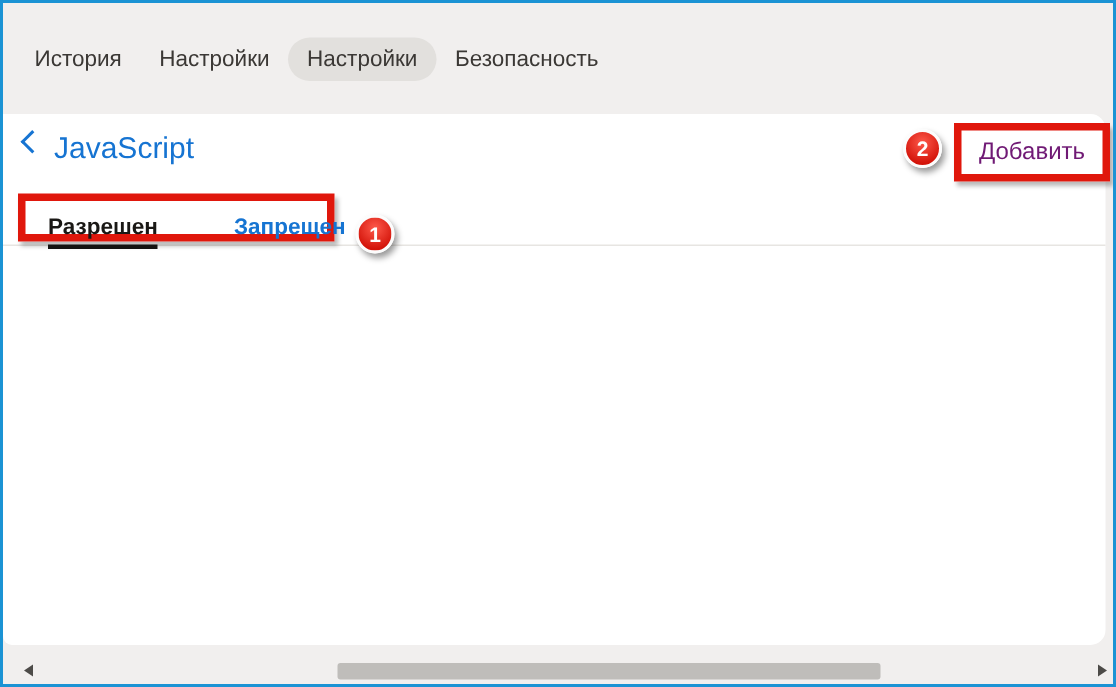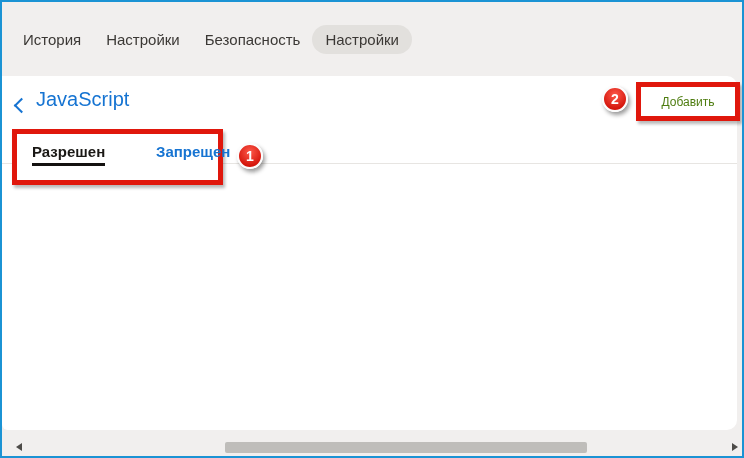--- a/index.html
+++ b/index.html
@@ -25,38 +25,38 @@
   .panel {
     position:absolute; left:0; top:74px; width:735px; height:354px;
     background:#ffffff; border-radius:0 10px 10px 6px;
   }
   .separator {
     position:absolute; left:0; top:87px; width:100%; height:1px; background:#e7e5e2;
   }
 
   
   .back-link {
-    position:absolute; left:14px; top:86px; display:flex; align-items:flex-end;
+    position:absolute; left:14px; top:86px; display:flex; align-items:flex-start;
     gap:9px; color:#1674d2; font-size:20px; cursor:pointer;
   }
   .back-chevron {
     width:9px; height:9px; border-left:2px solid #1674d2; border-bottom:2px solid #1674d2;
     transform:rotate(45deg); margin-top:1px;
   }
 
   
   .hl-box {
     position:absolute; border:5px solid #e0170c; background:#ffffff;
     box-sizing:border-box; box-shadow:2px 3px 3px rgba(0,0,0,0.28);
   }
   .hl-add { left:634px; top:80px; width:104px; height:39px;
     display:flex; align-items:center; justify-content:center; }
-  .add-link { color:#4d7c0f; font-size:12px; cursor:pointer; }
+  .add-link { color:#701a75; font-size:16px; cursor:pointer; }
 
-  .hl-tabs { left:10px; top:127px; width:211px; height:56px; }
+  .hl-tabs { left:10px; top:127px; width:211px; height:32px; }
   .filter-tab { position:absolute; font-size:15px; font-weight:600; white-space:nowrap; cursor:pointer; }
   .tab-allowed { left:15px; top:9px; color:#1a1815; }
   .tab-blocked { left:111px; top:9px; color:#1674d2;margin-left:28px; }
   .tab-underline { position:absolute; left:15px; top:29px; width:73px; height:3px; background:#141210; }
 
   
   .badge {
     position:absolute; width:26px; height:26px; border-radius:50%;
     background:radial-gradient(circle at 50% 32%, #f85042 10%, #d3140a 75%);
     border:2px solid #fcfcfc; box-sizing:border-box;
@@ -79,22 +79,22 @@
   .arrow-right { right:4px; top:13px; border-left:6px solid #4d4b48; }
 </style>
 </head>
 <body>
 
 <div class="frame">
 
   <div class="nav">
     <div class="nav-tab">История</div>
     <div class="nav-tab">Настройки</div>
+    <div class="nav-tab active">Настройки</div>
     <div class="nav-tab">Безопасность</div>
-    <div class="nav-tab active">Настройки</div>
   </div>
 
   <div class="panel">
     <div class="separator"></div>
   </div>
 
   <div class="back-link">
     <span class="back-chevron"></span>
     <span>JavaScript</span>
   </div>

